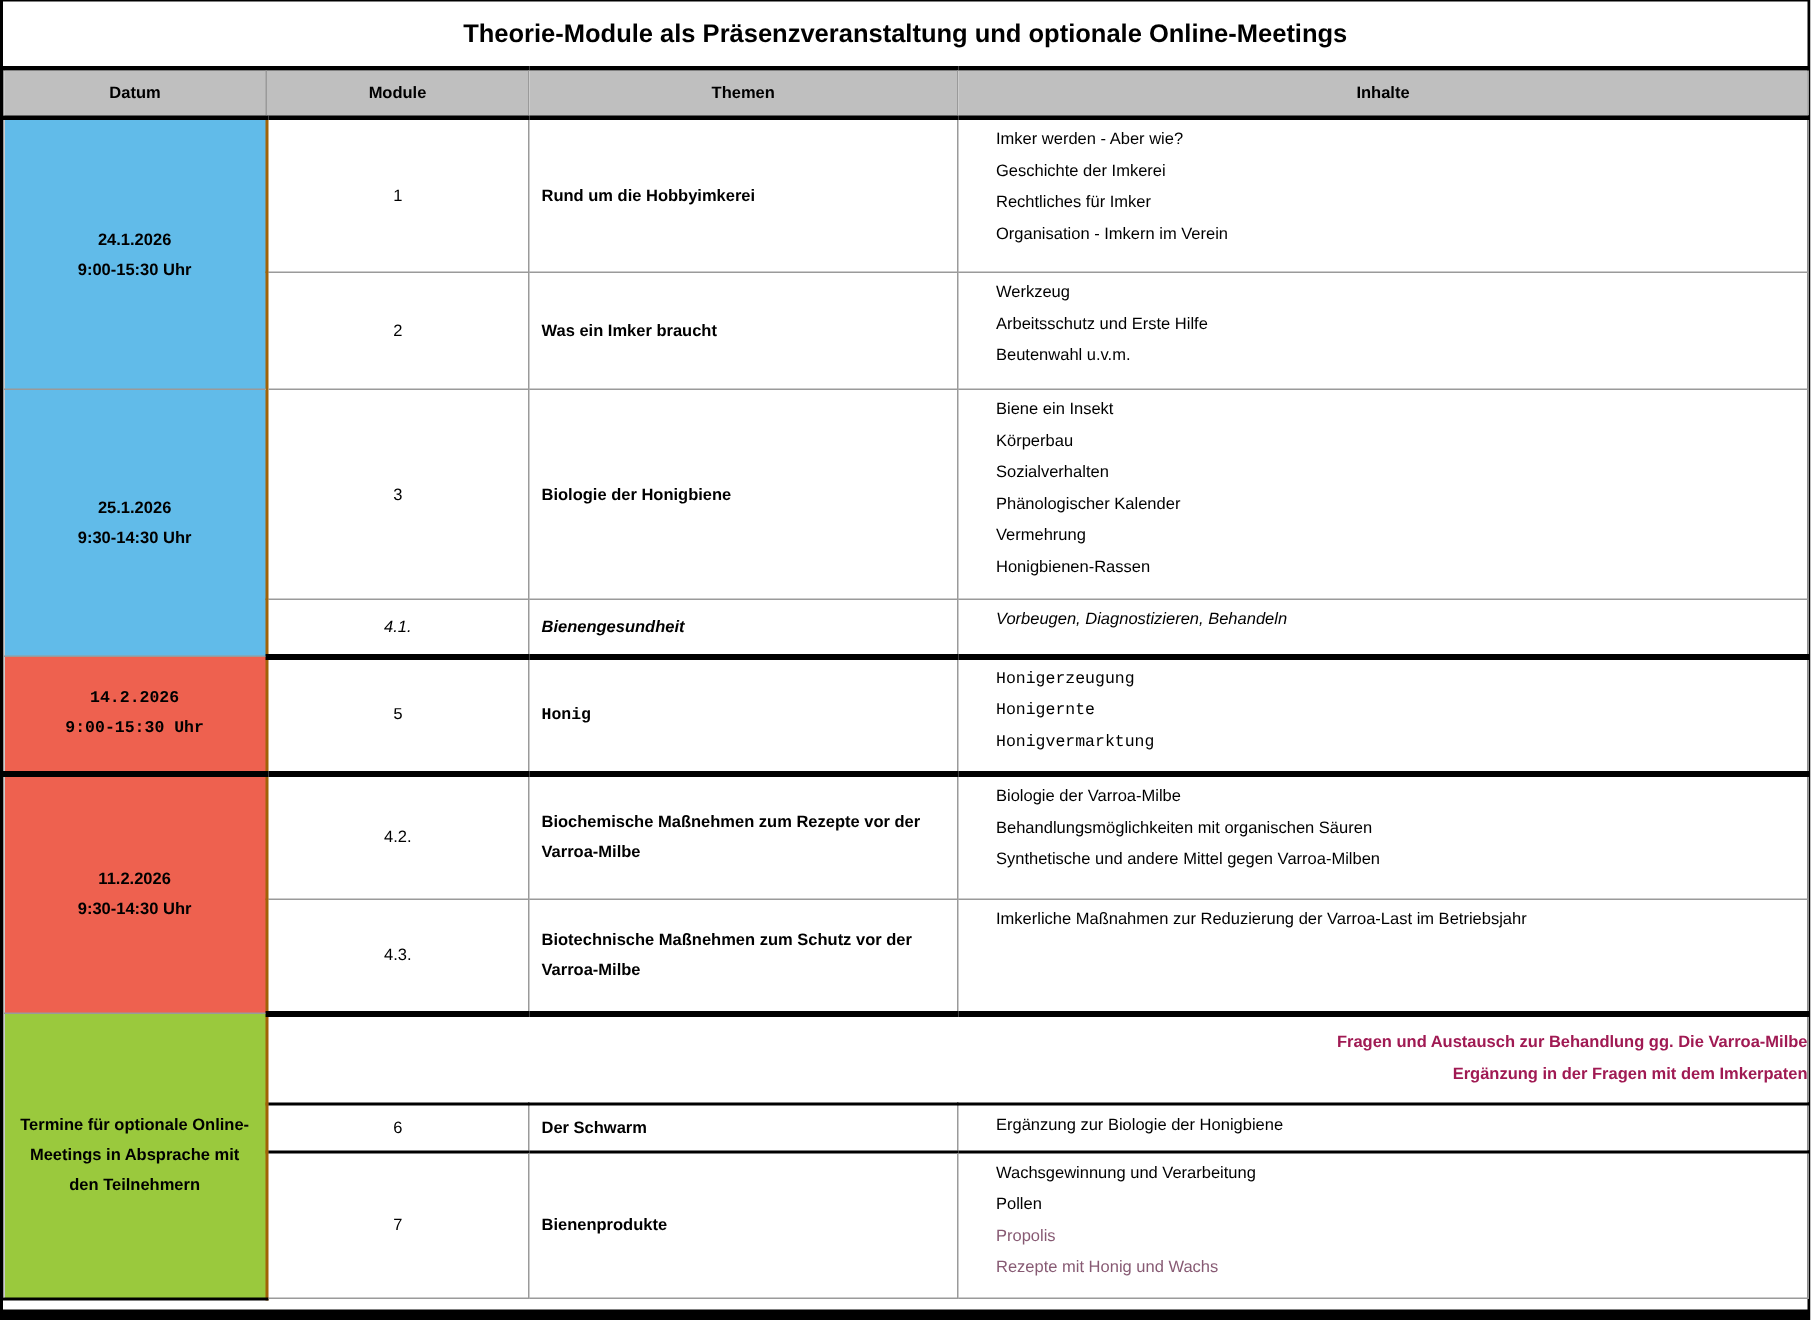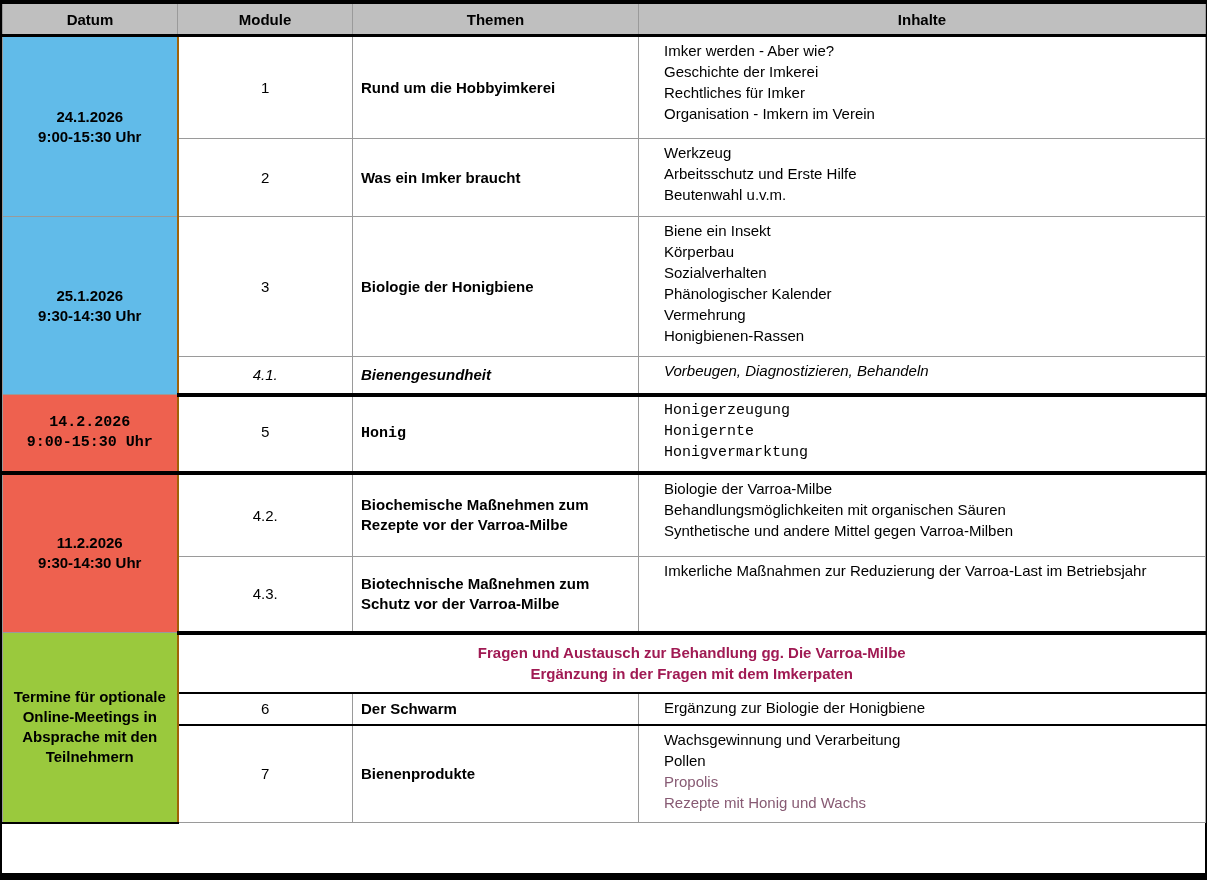--- a/index.html
+++ b/index.html
@@ -13,52 +13,53 @@
     width:1207px; height:880px;
     border-top:1px solid #000; border-left:2px solid #000; border-right:2px solid #000;
     border-bottom:7px solid #000;
   }
   .title{
     height:43px; display:flex; align-items:center; justify-content:center;
     font-size:17px; font-weight:bold;
   }
   table{border-collapse:collapse; table-layout:fixed; width:100%;}
   col.c-datum{width:175px;} col.c-module{width:175px;} col.c-themen{width:286px;} col.c-inhalte{width:567px;}
-  td,th{border:1px solid var(--border_gray); font-size:15px; overflow:hidden;}
+  td,th{border:1px solid var(--border_gray); font-size:11px; overflow:hidden;}
   tr.header-row th{
     background:var(--gray_header); font-weight:bold; text-align:center;
     height:33px; border-top:3px solid #000; border-bottom:3px solid #000;
   }
   td.date{
     font-weight:bold; text-align:center; vertical-align:middle;
     border-right:2px solid #a16207; padding:0 8px; line-height:20px;
   }
   td.date.blue{background:var(--blue);}
   td.date.red{background:var(--red);}
   td.date.green{background:var(--green);}
   td.mod{text-align:center; vertical-align:middle;}
   td.thema{font-weight:bold; vertical-align:middle; padding:4px 8px; line-height:20px;}
   td.inh{vertical-align:top; padding:3px 25px; line-height:21px;margin-top:32px;}
   td.note-cell{
-    text-align:center; vertical-align:middle; font-weight:bold;
+    text-align:right; vertical-align:middle; font-weight:bold;
     color:var(--magenta); line-height:21px; border-left:2px solid #000;
   }
   .accent{color:var(--purple);}
   tr.bb1 td{border-bottom:1px solid var(--border_gray);}
   tr.bb4 td{border-bottom:4px solid #000;}
   tr.bb2 td{border-bottom:2px solid #000;}
   
   tr.r-m1{height:103px;} tr.r-m2{height:78px;} tr.r-m3{height:140px;} tr.r-m41{height:38px;font-style:italic;}
   tr.r-m5{height:78px;font-family:Liberation Mono, monospace;} tr.r-m42{height:84px;} tr.r-m43{height:76px;}
   tr.r-note{height:60px;} tr.r-m6{height:32px;} tr.r-m7{height:98px;}
 </style>
 </head>
 <body>
 
 <div class="sheet">
+  <div class="title">Theorie-Module als Präsenzveranstaltung und optionale Online-Meetings</div>
 
   <table>
     <colgroup>
       <col class="c-datum">
         <col class="c-module">
         <col class="c-themen">
         <col class="c-inhalte">
     </colgroup>
 
     <tbody>

